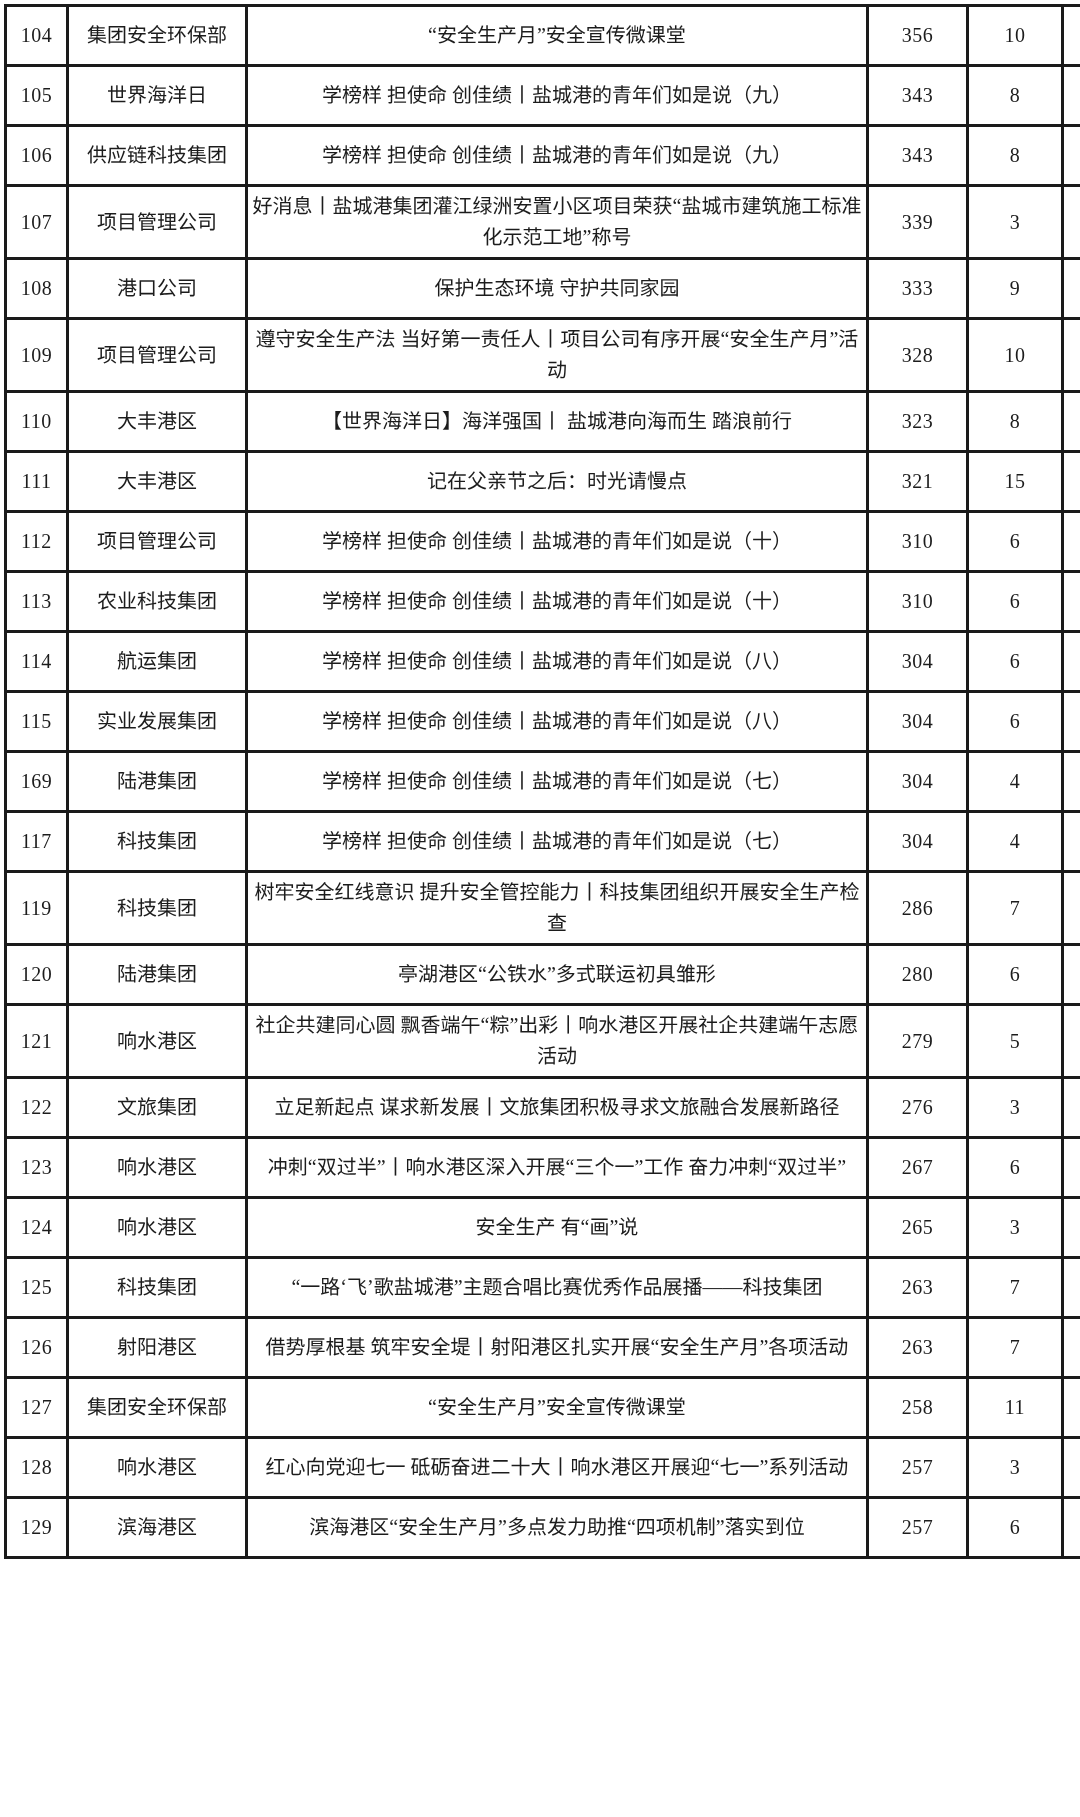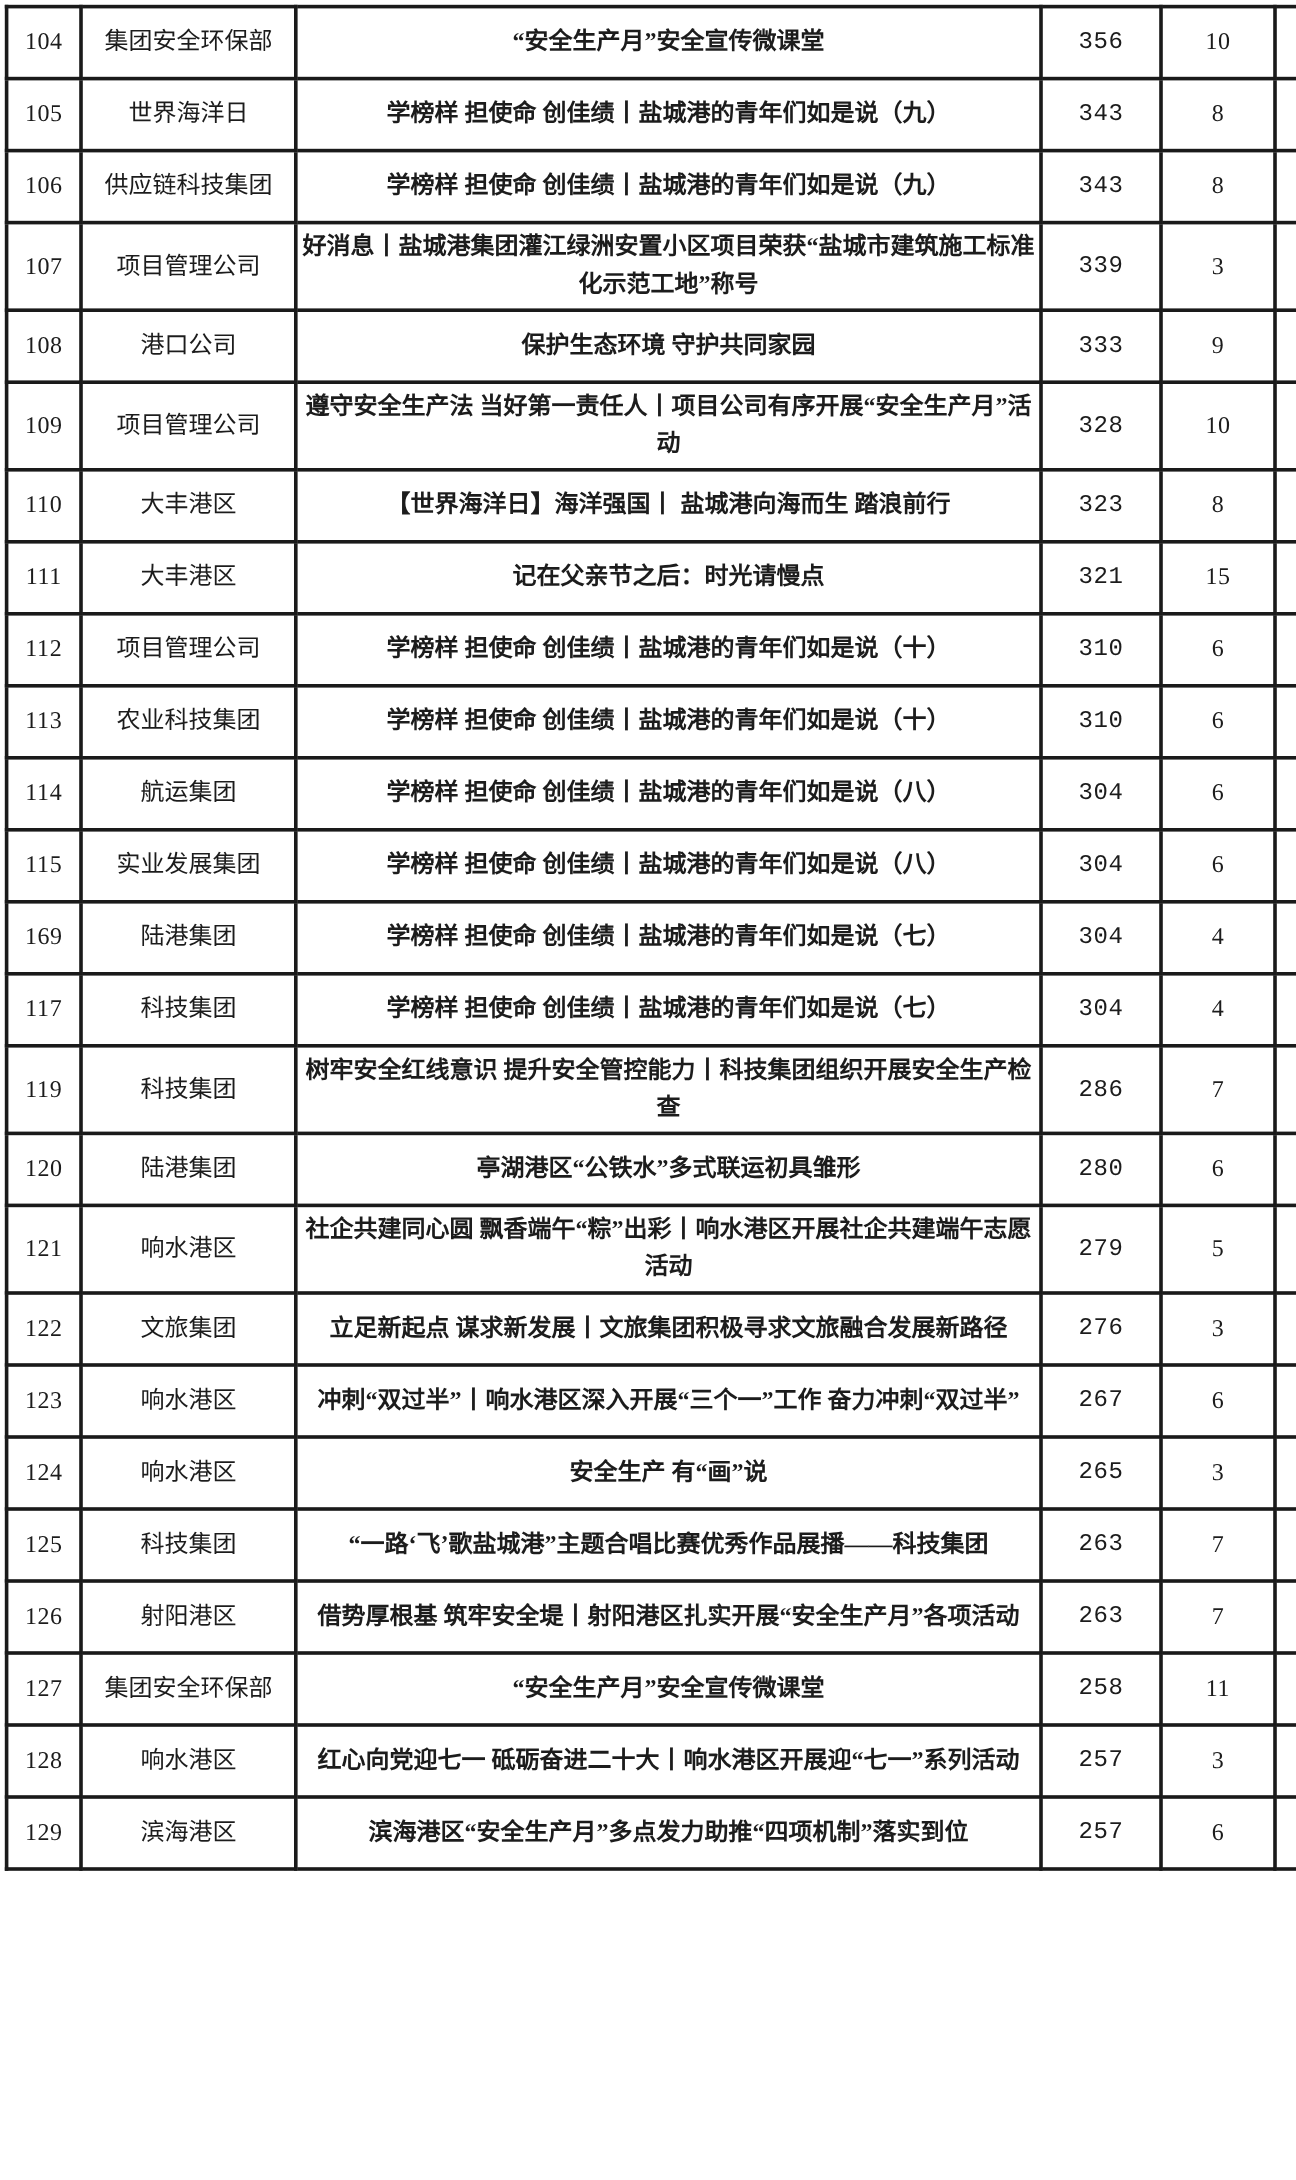--- a/index.html
+++ b/index.html
@@ -30,23 +30,23 @@
     text-align: center;
     vertical-align: middle;
     height: 60px;
     line-height: 31px;
     padding: 4px 4px;
     overflow: hidden;
     word-break: break-all;
   }
   td.c-no    { width: 62px;  letter-spacing: 0.5px; }
   td.c-dept  { width: 179px; }
-  td.c-title { width: 621px; padding: 4px 9px; font-weight: bold; }
+  td.c-title { width: 621px; padding: 4px 9px; }
   td.c-num   { letter-spacing: 0.5px; }
-  td.c-num1  { width: 100px; font-family: Liberation Mono, monospace; }
+  td.c-num1  { width: 100px; }
   td.c-num2  { width: 95px;  }
   td.c-num3  { width: 86px; margin-left: 40px;  }
 </style>
 </head>
 <body>
 
 <div class="page">
   <table class="articles">
     <tbody id="table-body">
   <tr>

